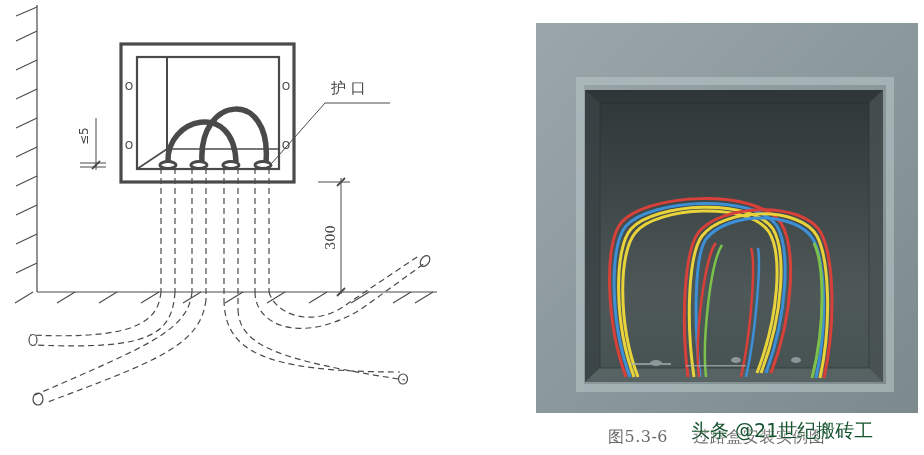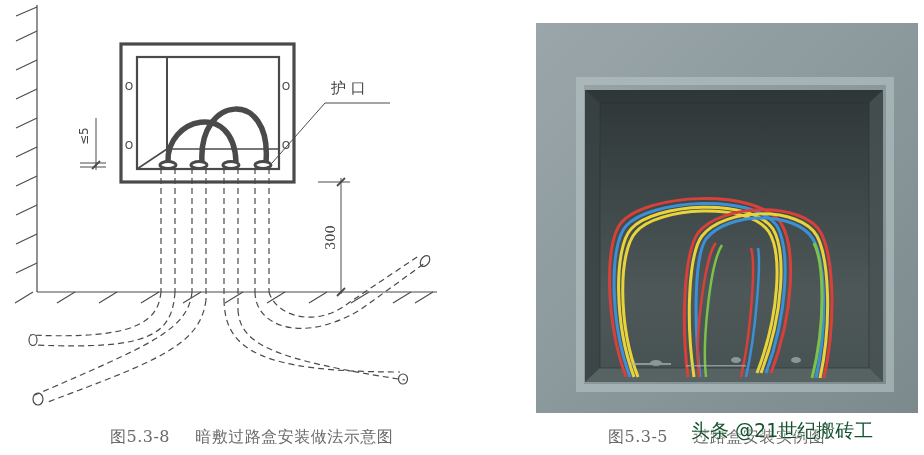--- a/index.html
+++ b/index.html
@@ -110,25 +110,20 @@
       <line x1="318" y1="182" x2="350" y2="182" stroke-width="1"></line>
       <line x1="337" y1="186" x2="345" y2="178" stroke-width="1.8"></line>
       <line x1="337" y1="296" x2="345" y2="288" stroke-width="1.8"></line>
     </g>
   </svg>
 
   <div class="label" style="left:331px;top:79px;font-size:15px;">护 口</div>
   <div class="label" style="left:77px;top:128px;font-size:12px;transform:rotate(-90deg);transform-origin:left top;top:145px;">≤5</div>
   <div class="label" style="left:323px;top:250px;font-size:13px;font-family:'DejaVu Serif','Liberation Serif',serif;transform:rotate(-90deg);transform-origin:left top;">300</div>
 
-  <div class="caption" style="left:110px;top:427px;">
-    <span>图5.3-8</span>
-    <span style="display:inline-block;width:14px;"></span>
-    <span>暗敷过路盒安装做法示意图</span>
-  </div>
 </div>
 
 <div class="fig-right">
   <svg width="382" height="390" viewBox="0 0 382 390">
     <defs>
       <linearGradient id="wallg" x1="0" y1="0" x2="1" y2="1">
         <stop offset="0" stop-color="#9aa6aa"></stop>
         <stop offset="0.5" stop-color="#8b989c"></stop>
         <stop offset="1" stop-color="#7d8a8d"></stop>
       </linearGradient>
@@ -175,18 +170,18 @@
       <ellipse cx="120" cy="340" rx="6" ry="3"></ellipse>
       <ellipse cx="200" cy="337" rx="5" ry="3"></ellipse>
       <ellipse cx="260" cy="337" rx="5" ry="3"></ellipse>
       <rect x="95" y="340" width="40" height="2"></rect>
       <rect x="150" y="342" width="60" height="1.5"></rect>
     </g>
   </svg>
 </div>
 
 <div class="caption" style="left:608px;top:427px;">
-  <span>图5.3-5</span>
+  <span>图5.3-6</span>
   <span style="display:inline-block;width:14px;"></span>
   <span>过路盒安装实例图</span>
 </div>
 
 <div class="watermark">头条 @21世纪搬砖工</div>
 
 </body></html>

